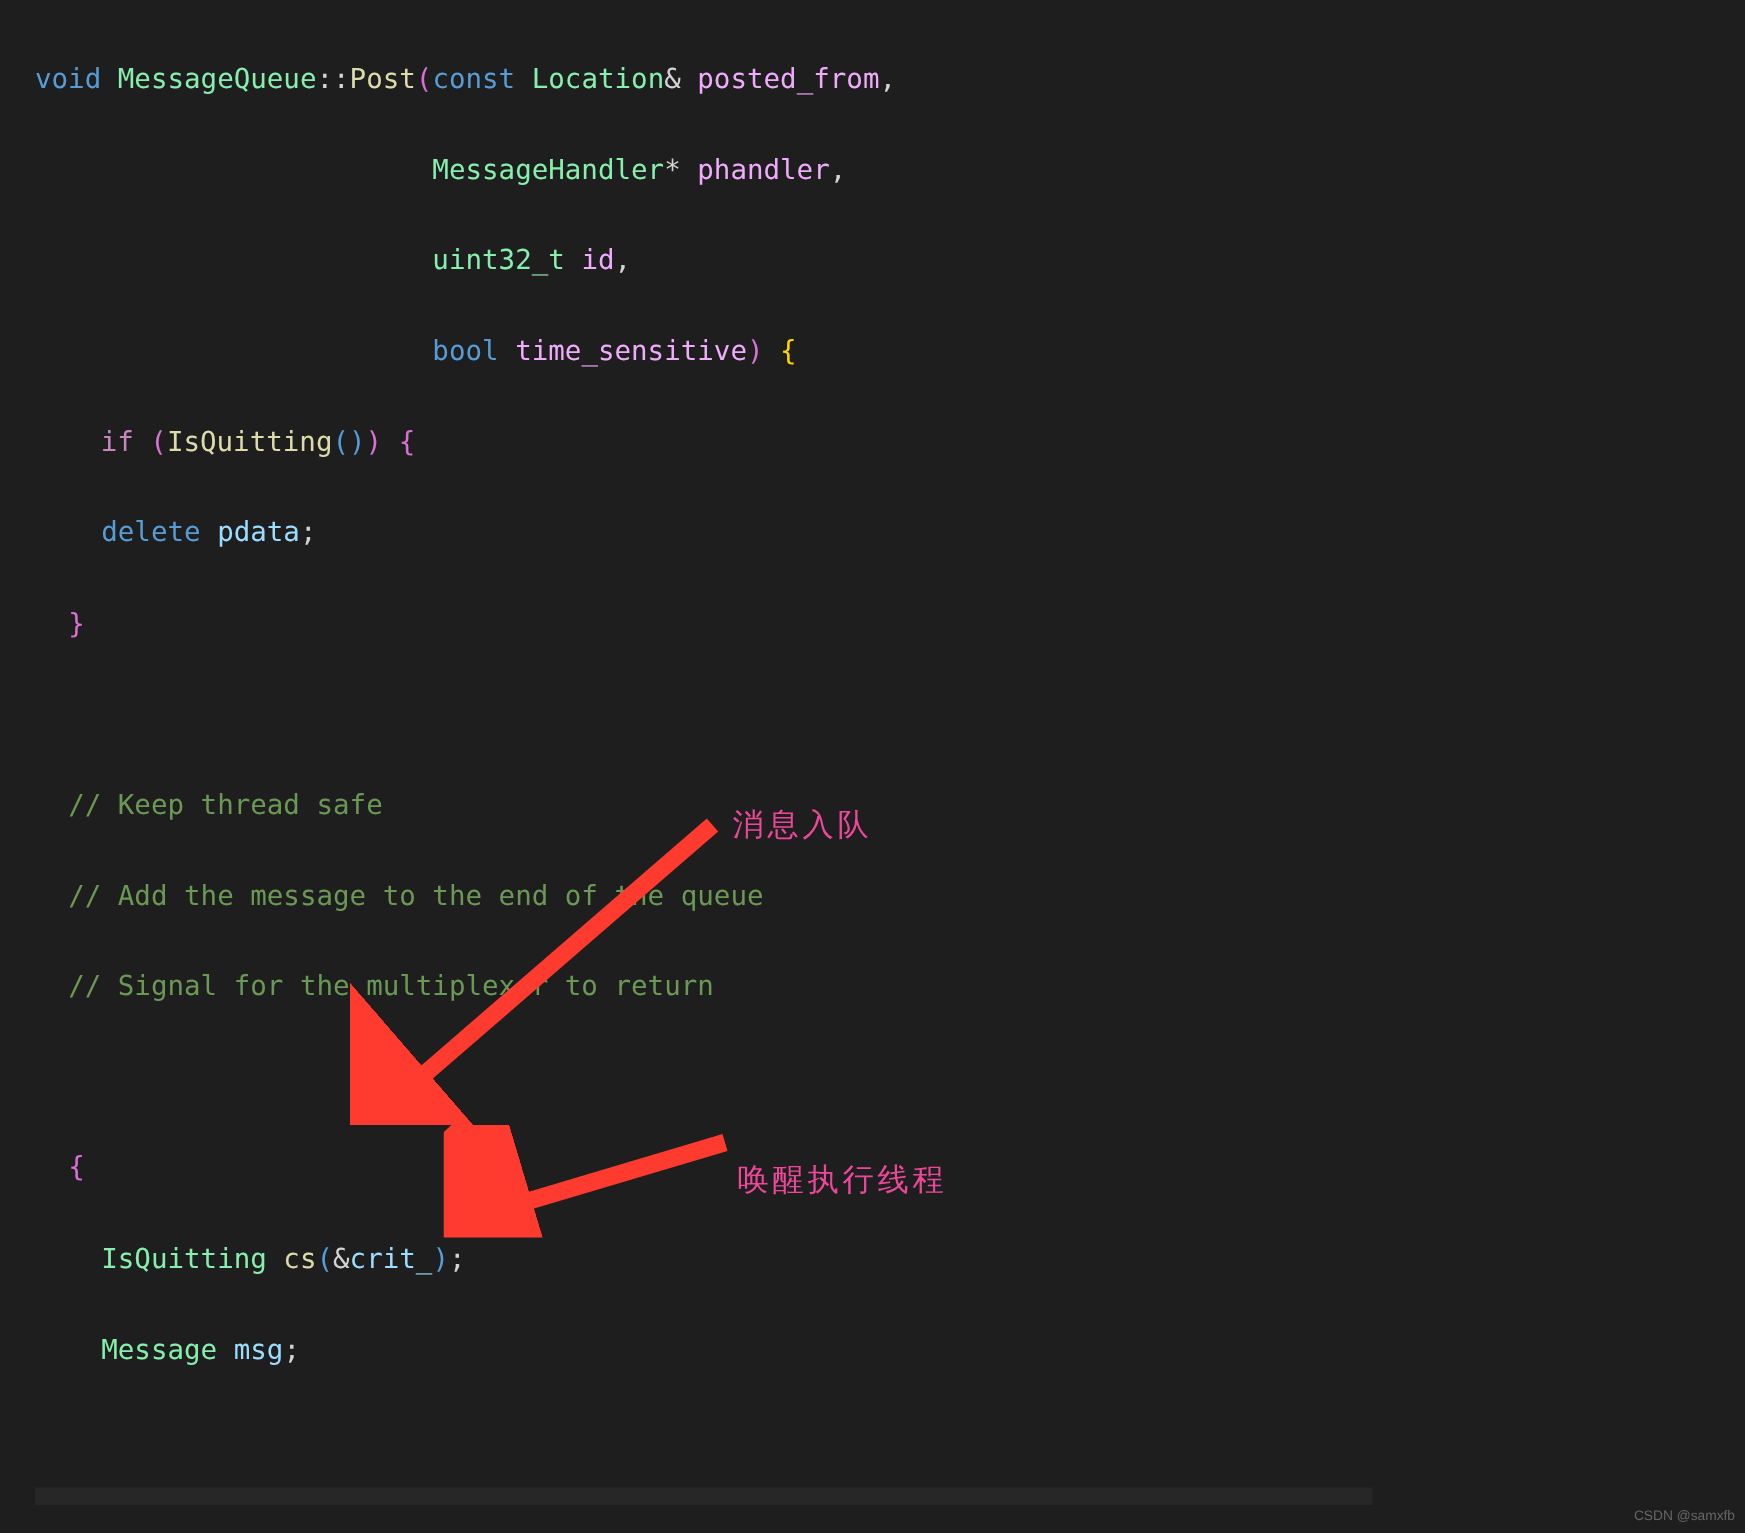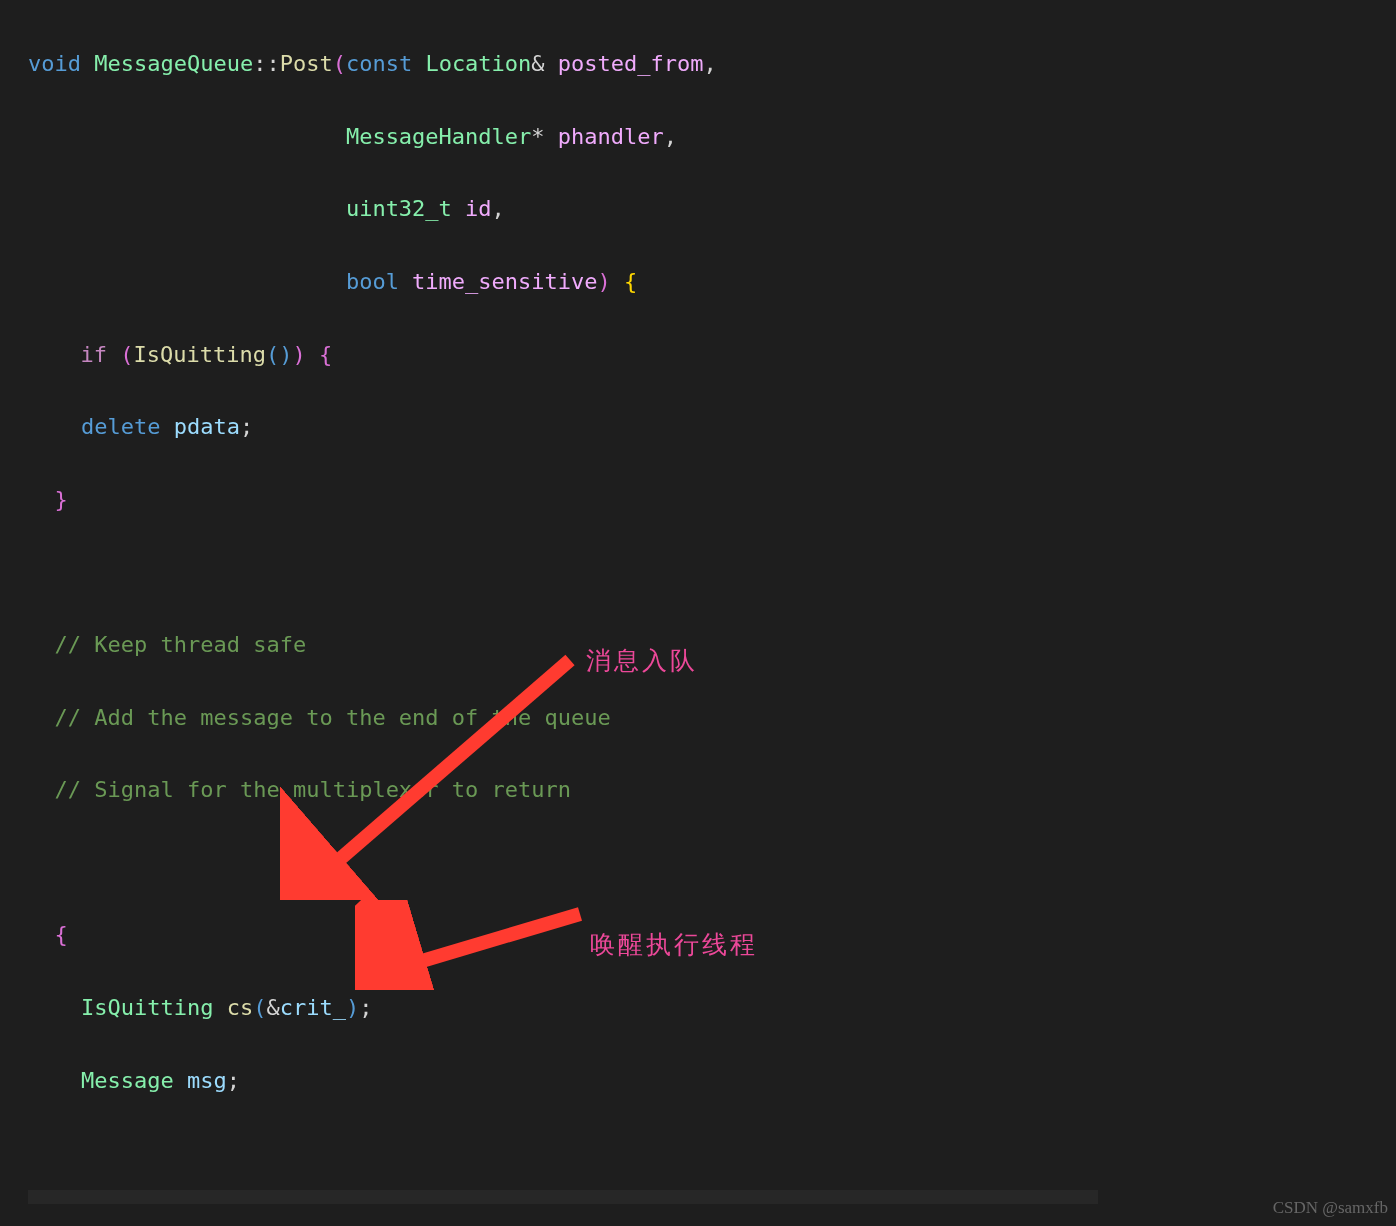--- a/index.html
+++ b/index.html
@@ -45,23 +45,23 @@
 }
 .arrow-svg {
   position: absolute;
   pointer-events: none;
 }
 
 .watermark {
   position: absolute;
   right: 8px;
   bottom: 4px;
-  font-size: 17px;
+  font-size: 11px;
   color: #666;
-  font-family: Liberation Serif, serif;
+  font-family: Liberation Sans, sans-serif;
 }
 .scrollbar {
   position: absolute;
   left: 28px;
   bottom: 22px;
   height: 14px;
   width: 1070px;
   background: #3a3a3a;
   border-radius: 0;
   opacity: 0.35;

